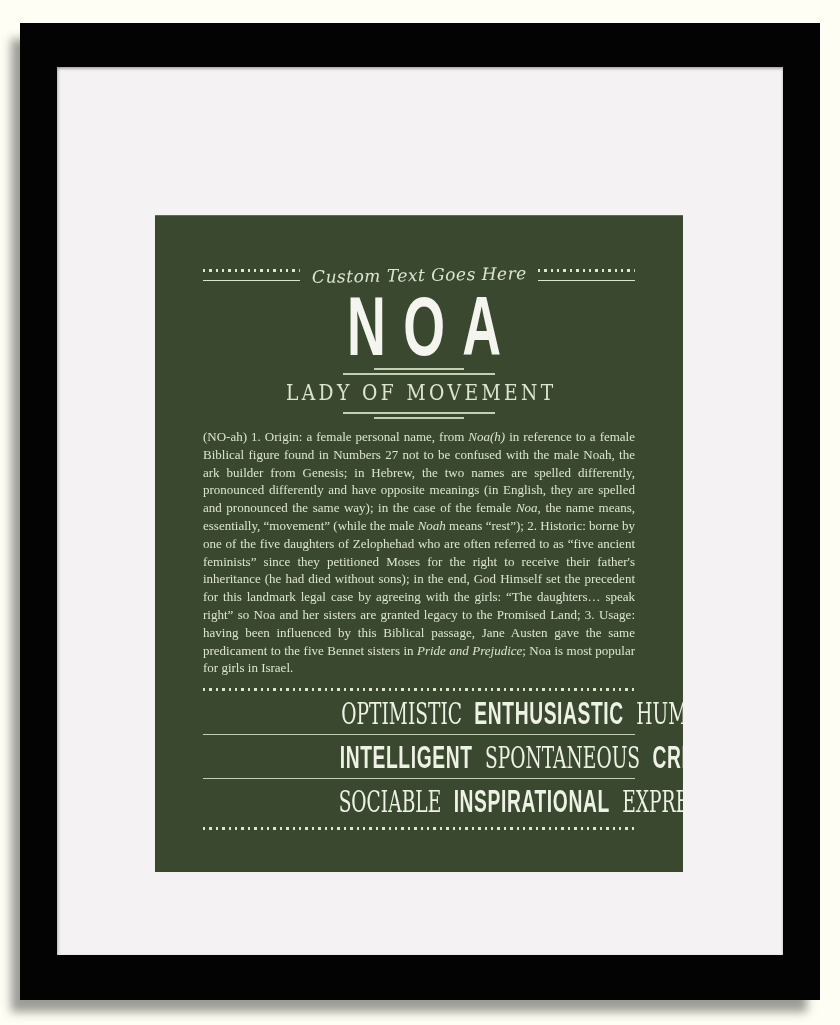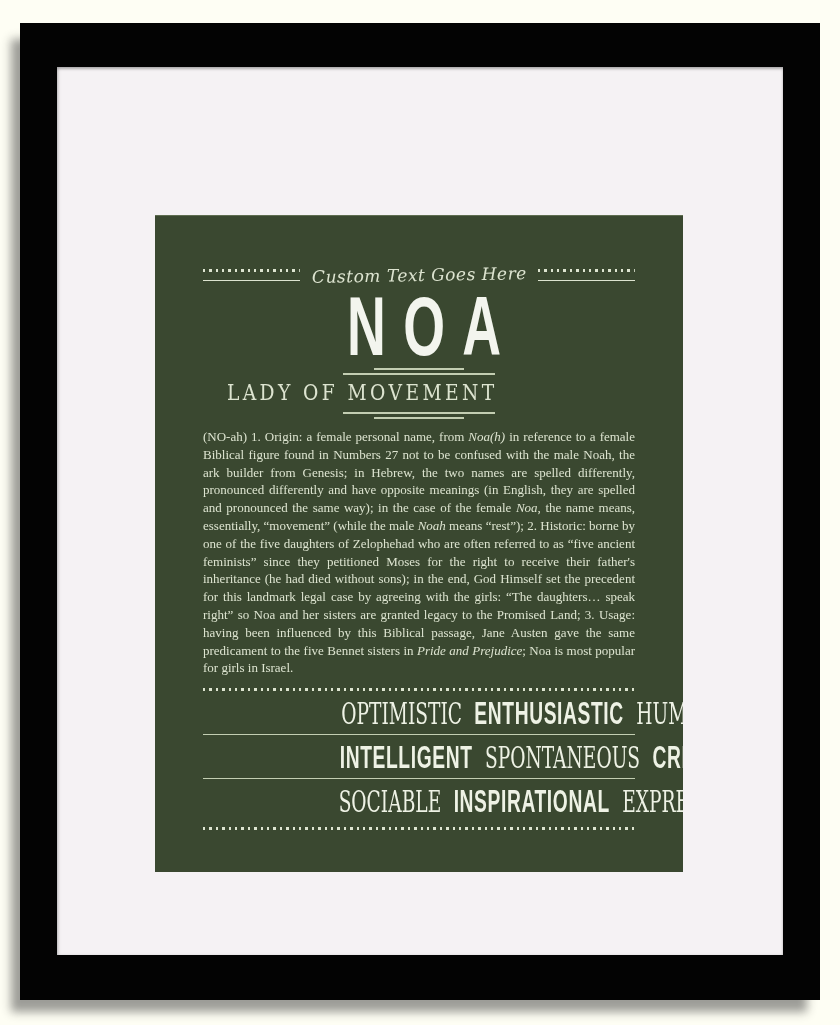--- a/index.html
+++ b/index.html
@@ -65,21 +65,21 @@
     white-space:nowrap;
   }
   
   .rule-pair{display:flex;flex-direction:column;align-items:center;gap:3px;}
   .rp-a{margin-top:10px;}
   .rp-b{margin-top:7px;}
   .rule{height:2px;background:var(--rule-dim);}
   .w-short{width:90px;}
   .w-long{width:152px;}
   
-  .subtitle-wrap{margin-top:6px;height:24px;line-height:24px;}
+  .subtitle-wrap{margin-top:6px;text-align:center;height:24px;line-height:24px;}
   .subtitle{
     display:inline-block;
     font-family:"DejaVu Serif",serif;font-size:22px;line-height:24px;
     letter-spacing:4px;margin-right:-4px;color:var(--text-cream);
     transform:scaleX(0.85);transform-origin:center;white-space:nowrap;
   }
   
   .definition{
     margin-top:9px;
     font-family:"Liberation Serif",serif;

